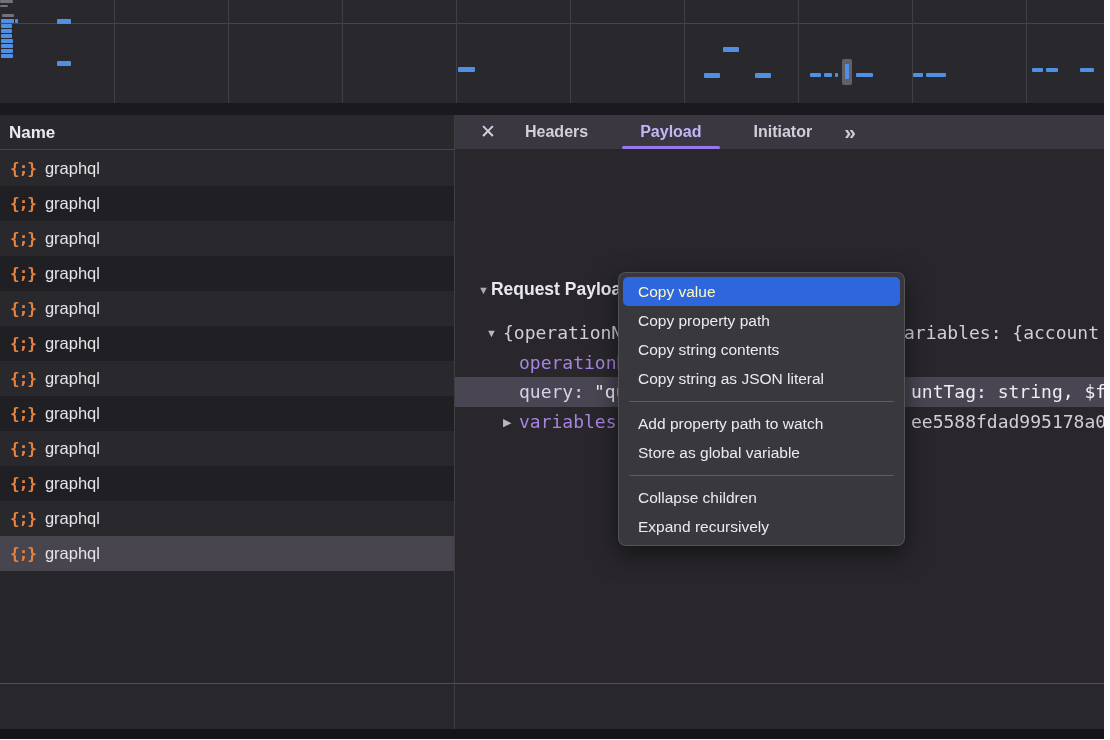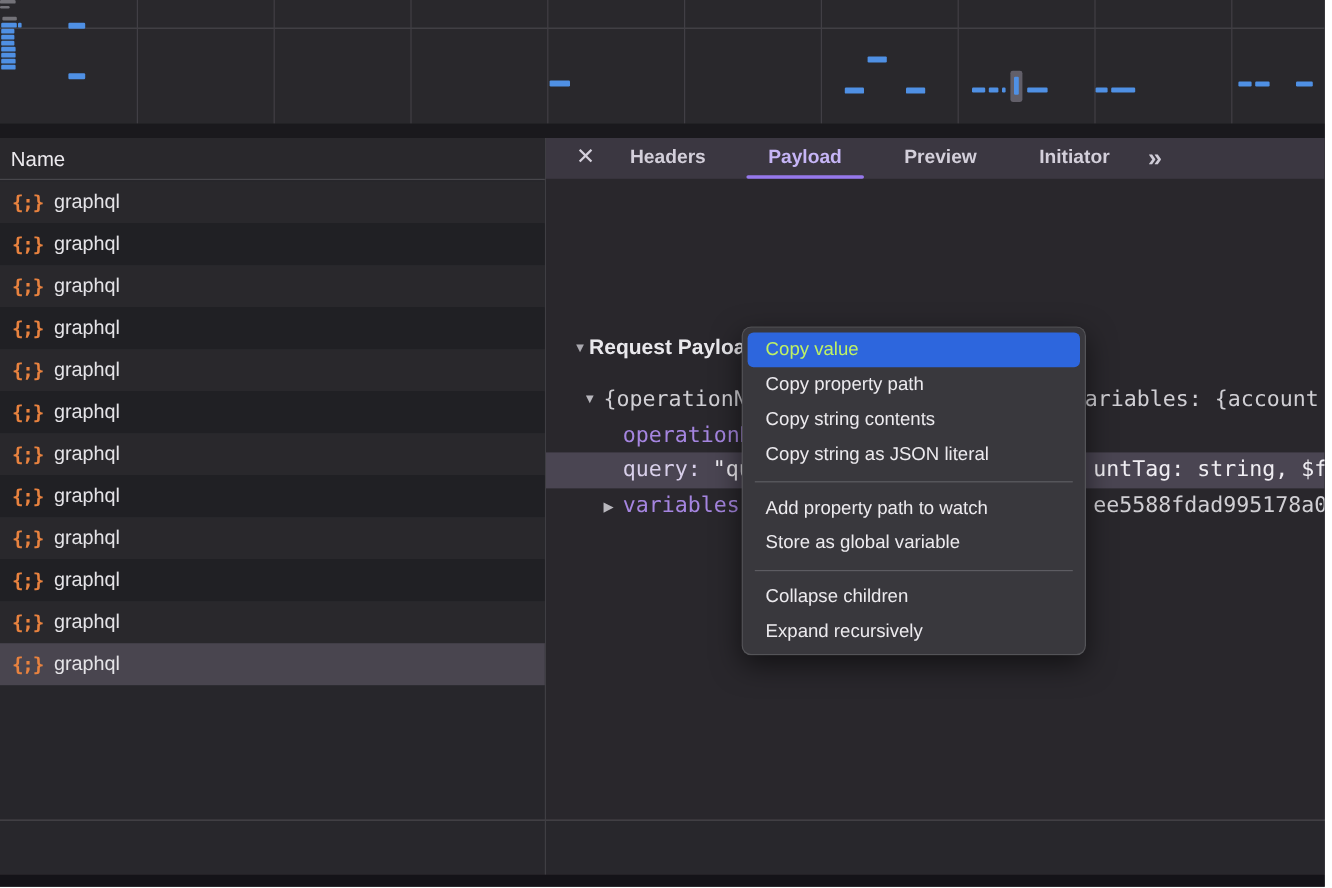--- a/index.html
+++ b/index.html
@@ -14,21 +14,21 @@
   .ov-hline{ position:absolute; left:0; top:23px; width:100%; height:1px; background:#47464b; }
   .gl{ position:absolute; top:0; width:1px; height:103px; background:#413f45; }
   .bar{ position:absolute; background:#4f90e4; border-radius:1px; }
   .bar.gray{ background:#86848c; opacity:.8; }
   .bar.marker{ background:rgba(155,150,165,.5); border-radius:2px; }
   .bar.vblue{ background:#4f90e4; }
 
   
   .left-panel{ position:absolute; left:0; top:115px; width:455px; height:568px; background:#27262b; border-right:1px solid #3f3e43; }
   .list-header{ position:absolute; left:0; top:0; width:100%; height:35px; background:#29282c; border-bottom:1px solid #47464b;
-                color:#eceaee; font-size:17px; font-weight:400; line-height:35px; padding-left:9px; }
+                color:#eceaee; font-size:17px; font-weight:700; line-height:35px; padding-left:9px; }
   .rows{ position:absolute; left:0; top:36px; width:100%; }
   .nrow{ height:35px; display:flex; align-items:center; padding-left:10px; cursor:default; }
   .nrow.odd{ background:#29282c; }
   .nrow.even{ background:#202024; }
   .nrow.selected{ background:#49454f; }
   .jicon{ color:#e8823f; font-family:"DejaVu Sans Mono", monospace; font-size:16px; font-weight:bold; margin-right:9px; letter-spacing:-1px; }
   .nlabel{ color:#e4e3e7; font-size:16.5px; }
 
   
   .right-panel{ position:absolute; left:455px; top:115px; width:649px; height:568px; background:#29272c; overflow:hidden; }
@@ -59,21 +59,21 @@
   .footer{ position:absolute; left:0; top:684px; width:1104px; height:45px; background:#28272c; }
   .footer-vline{ position:absolute; left:454px; top:684px; width:1px; height:45px; background:#3f3e43; }
   .blackbar{ position:absolute; left:0; top:729px; width:1104px; height:10px; background:#141318; }
 
   
   .context-menu{ position:absolute; left:618px; top:272px; width:287px; background:#39383d;
                  border:1px solid rgba(255,255,255,.14); border-radius:8px; padding:4px 0;
                  box-shadow:0 8px 24px rgba(0,0,0,.55); z-index:50; }
   .menu-item{ height:29px; line-height:29px; margin:0 4px; padding-left:15px; border-radius:5px;
               color:#eceaee; font-size:15.5px; cursor:pointer; white-space:nowrap; }
-  .menu-item.highlight{ background:#2d66dd; color:#bef264; }
+  .menu-item.highlight{ background:#2d66dd; color:#fef9c3; }
   .menu-sep{ height:16px; position:relative; }
   .menu-sep::after{ content:""; position:absolute; left:10px; right:10px; top:8px; height:1px; background:#5d5c62; }
 </style>
 </head>
 <body>
 
 <div class="screen">
   <div class="content">
 
     <div class="overview">
@@ -178,21 +178,20 @@
           </div>
         </div>
     </div>
 
     <div class="right-panel">
       <div class="tabbar">
         <div class="tab-close">✕</div>
         <div id="tabs" style="display:flex;font-weight:bold;">
             <div class="tab">Headers</div>
             <div class="tab active">Payload</div>
-            <div class="tab">Preview</div>
             <div class="tab">Initiator</div>
           </div>
         <div class="tab-overflow">»</div>
       </div>
 
       <div class="payload-head">
         <span class="twisty">▼</span>
         <span class="ph-title">Request Payload</span>
       </div>
       <span class="view-source">view source</span>

